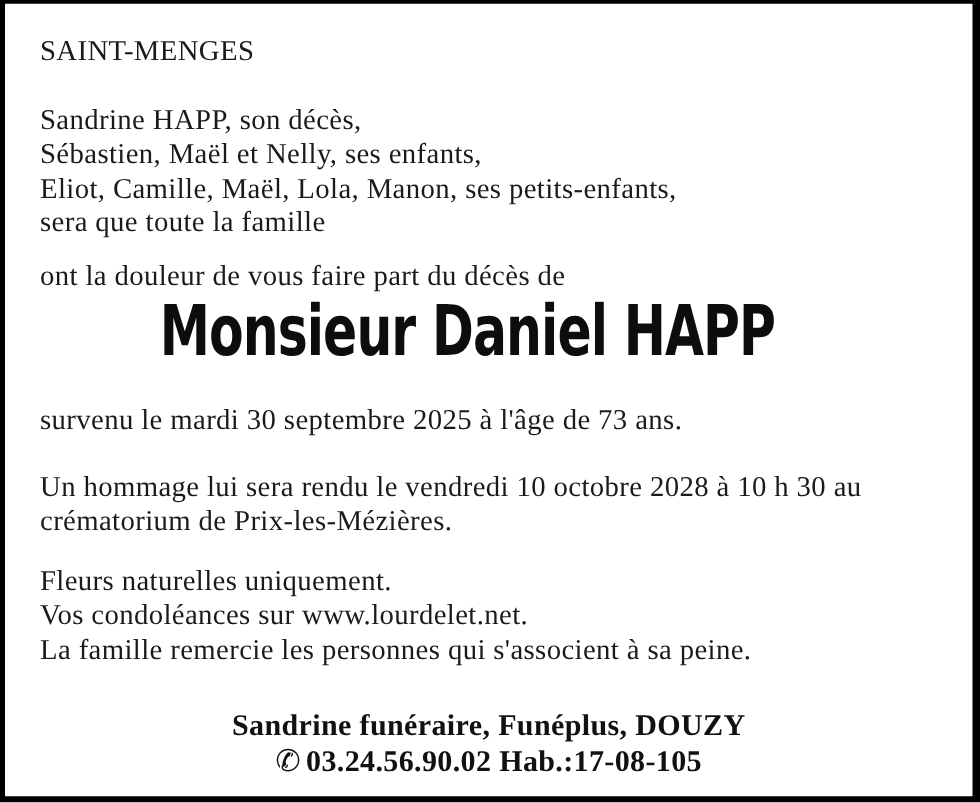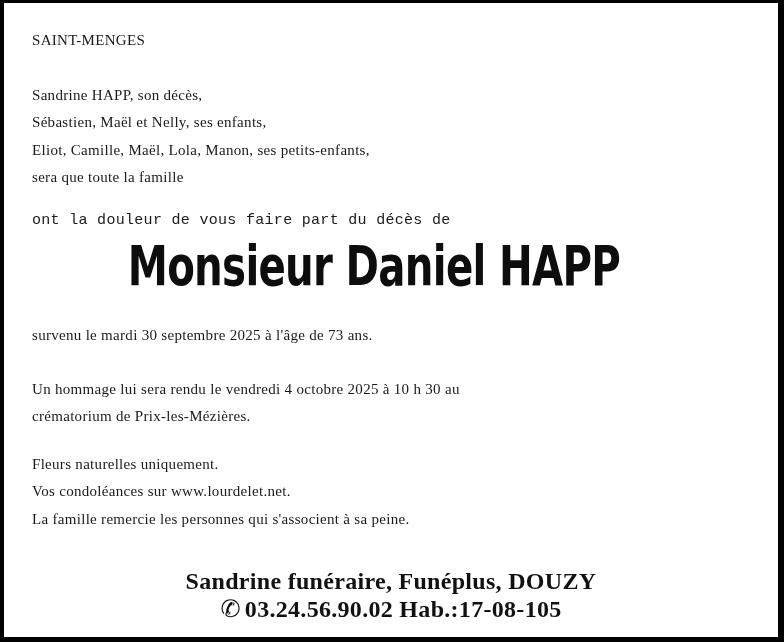--- a/index.html
+++ b/index.html
@@ -21,26 +21,26 @@
       font-family: "Liberation Serif", serif;
       color: #1a1a1a;
     }
     .city {
       font-size: 25px;
       line-height: 30px;
       letter-spacing: 1px;
       margin-top: 14px;
     }
     .body-text {
-      font-size: 15px;
+      font-size: 23px;
       line-height: 27.5px;
       letter-spacing: 0.3px;
     }
     .family { margin-top: 27px; }
-    .announcement { margin-top: 15px; font-family: Liberation Mono, monospace; }
+    .announcement { margin-top: 15px; }
     .name-row {
       text-align: left;
       margin-top: 2px;
       line-height: 60px;
       white-space: nowrap;
     }
     .name-row .big-name {
       display: inline-block;
       font-family: "DejaVu Sans", sans-serif;
       font-weight: bold;
@@ -85,21 +85,21 @@
 
   <div class="announcement body-text">ont la douleur de vous faire part du décès de</div>
 
   <div class="name-row">
     <span class="big-name">Monsieur Daniel HAPP</span>
   </div>
 
   <div class="death-line body-text">survenu le mardi 30 septembre 2025 à l'âge de 73 ans.</div>
 
   <div class="ceremony">
-    <div class="body-text">Un hommage lui sera rendu le vendredi 4 octobre 2025 à 10 h 30 au</div>
+    <div class="body-text">Un hommage lui sera rendu le vendredi 10 octobre 2028 à 10 h 30 au</div>
     <div class="body-text">crématorium de Prix-les-Mézières.</div>
   </div>
 
   <div class="wishes">
     <div class="body-text">Fleurs naturelles uniquement.</div>
     <div class="body-text">Vos condoléances sur www.lourdelet.net.</div>
     <div class="body-text">La famille remercie les personnes qui s'associent à sa peine.</div>
   </div>
 
   <div class="footer">

